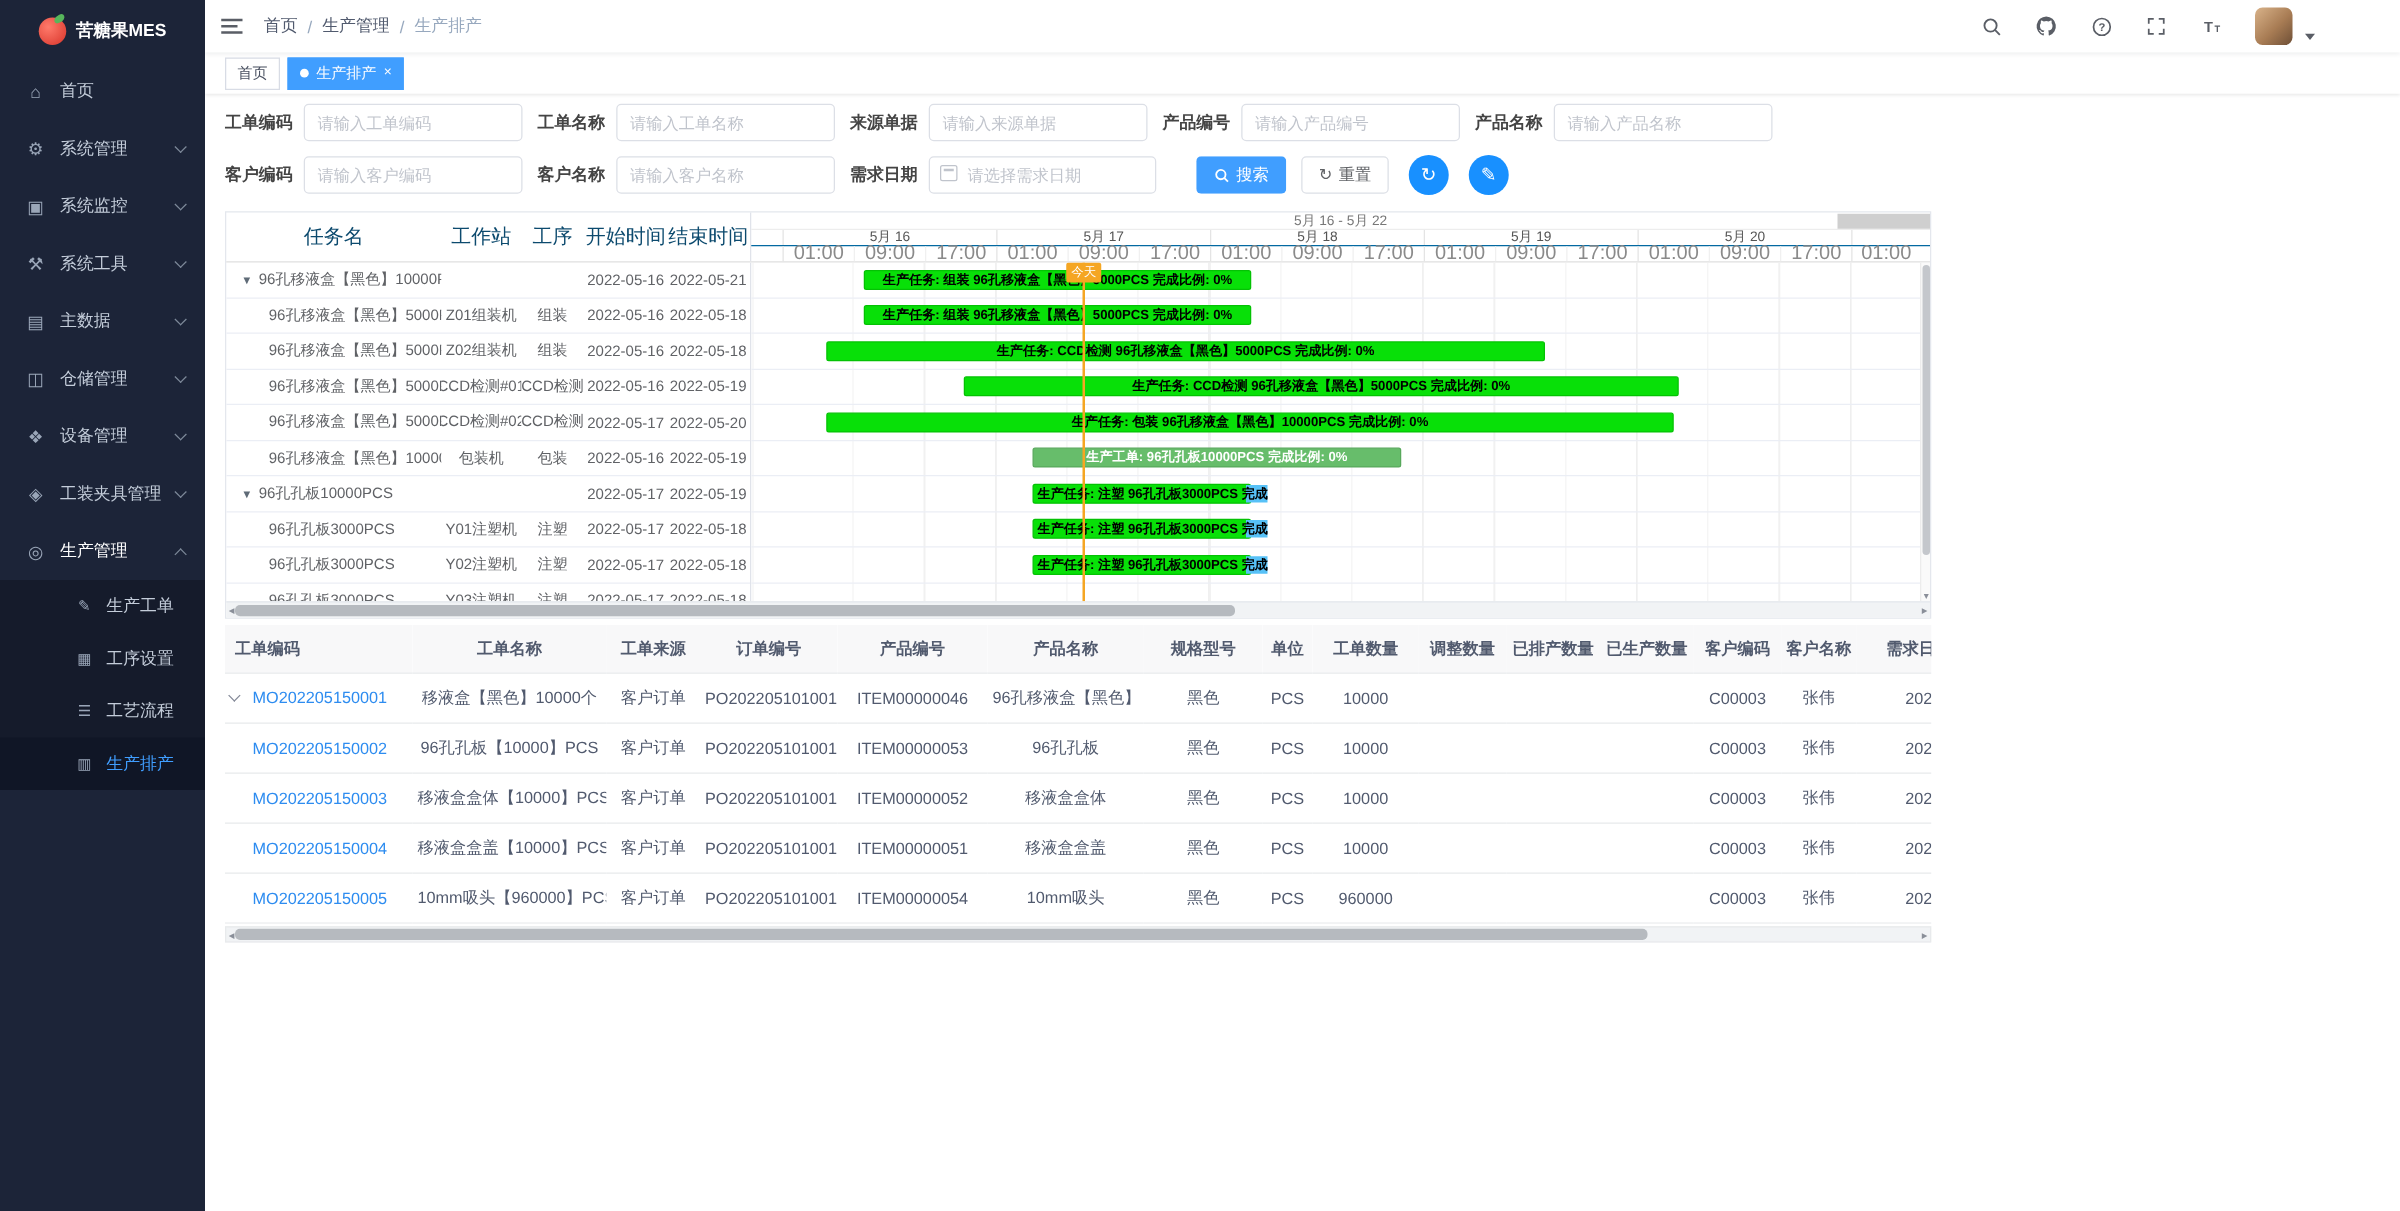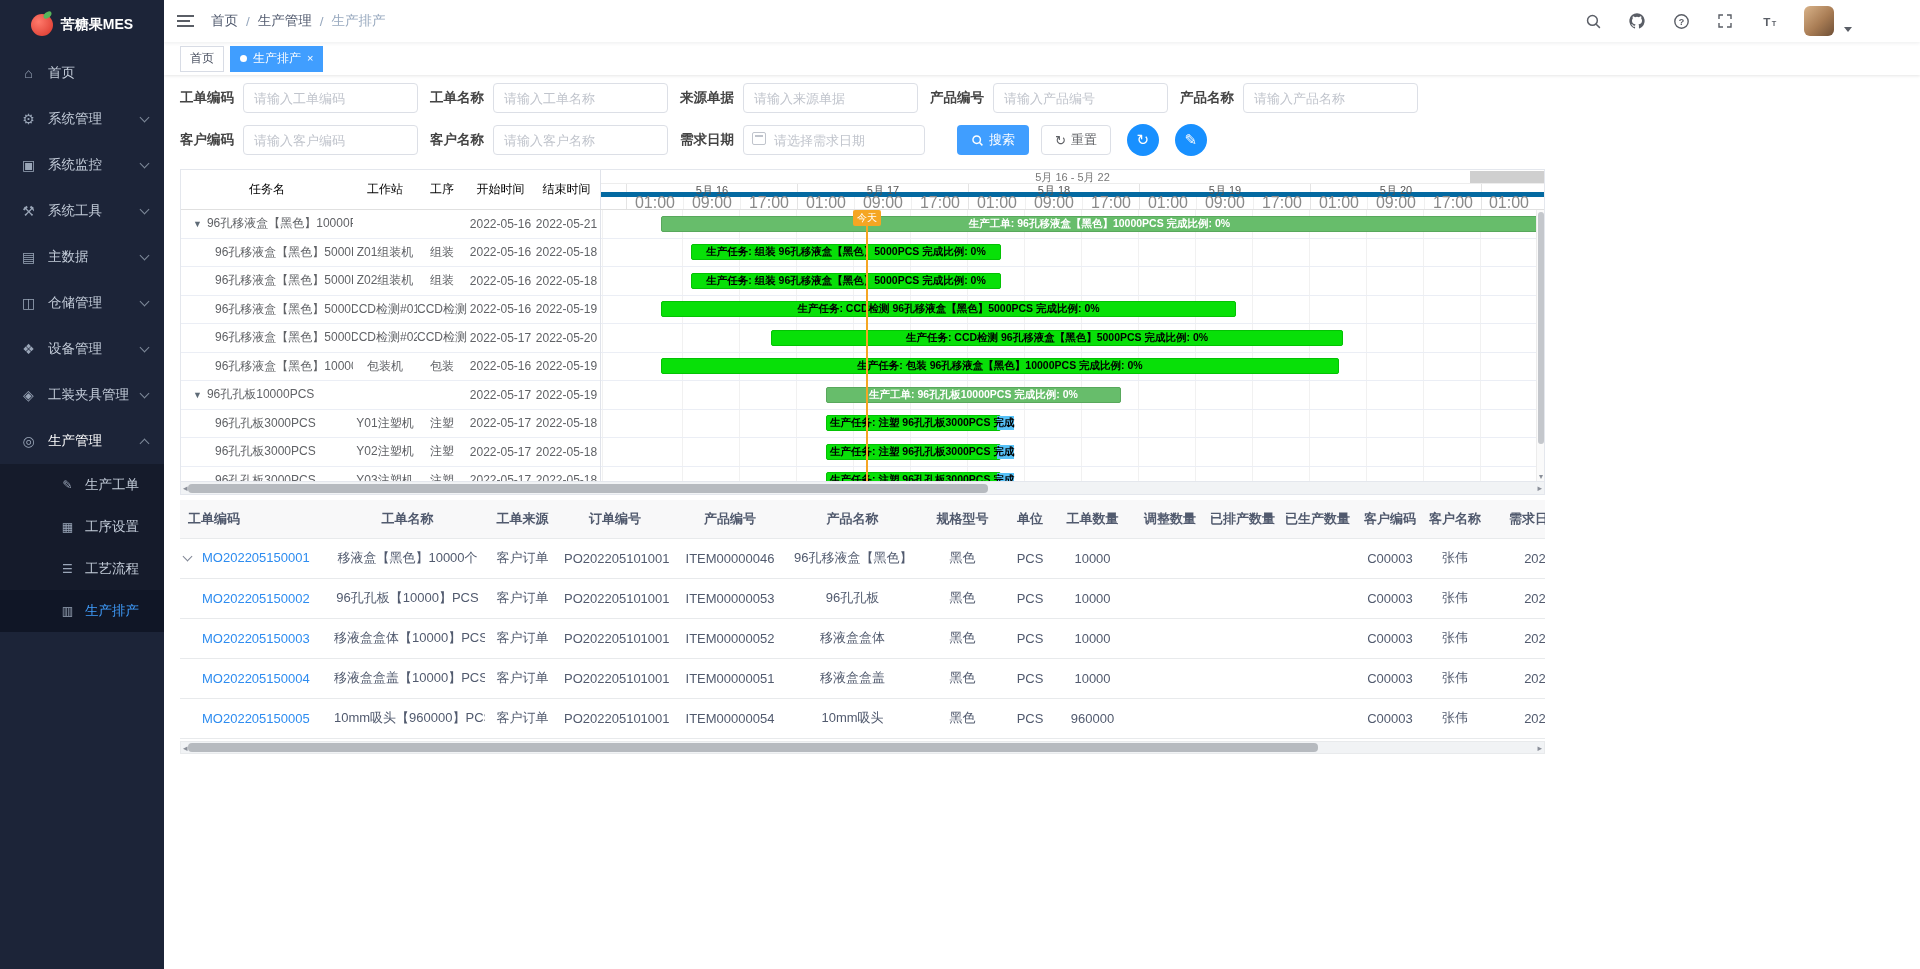--- a/index.html
+++ b/index.html
@@ -58,25 +58,25 @@
   .btn{height:30px;border-radius:4px;font-size:13px;display:inline-flex;align-items:center;gap:5px;padding:0 13px;cursor:pointer;border:1px solid transparent;font-family:inherit;}
   .btn.primary{background:#409eff;color:#fff;margin-left:20px;}
   .btn.plain{background:#fff;border-color:#dcdfe6;color:#606266;margin-left:12px;}
   .circle-btn{width:32px;height:32px;border-radius:50%;background:#1890ff;color:#fff;display:inline-flex;align-items:center;justify-content:center;font-size:15px;border:none;cursor:pointer;margin-left:16px;}
   .circle-btn:first-of-type{margin-left:24px;}
 
   
   .gantt{margin-top:14px;width:1365px;border:1px solid #e4e7ed;position:relative;background:#fff;}
   .g-head{display:flex;height:40px;border-bottom:1px solid #e0e0e0;}
   .g-grid-head{width:420px;display:flex;border-right:1px solid #e0e3ea;}
-  .gh-cell{display:flex;align-items:center;justify-content:center;font-size:12px;color:#000000;}
+  .gh-cell{display:flex;align-items:center;justify-content:center;font-size:16px;color:#0c4a6e;}
   .g-scale{flex:1;display:flex;flex-direction:column;position:relative;}
   .scale-range{height:14px;font-size:11px;color:#777;text-align:center;line-height:14px;border-bottom:1px solid #ededed;position:relative;}
   .range-gray{position:absolute;right:0;top:1px;width:74px;height:12px;background:#cfcfcf;}
-  .scale-days{height:13px;display:flex;font-size:11px;color:#555;line-height:13px;border-bottom:5px solid #0369a1;}
+  .scale-days{height:13px;display:flex;font-size:11px;color:#555;line-height:13px;border-bottom:1px solid #0369a1;}
   .d-spacer{width:25px;}
   .d-cell{width:171px;text-align:center;border-left:1px solid #e4e4e4;}
   .d-fill{flex:1;border-left:1px solid #e4e4e4;}
   .scale-hours{height:12px;display:flex;font-size:16px;color:#8a8a8a;line-height:12px;}
   .h-spacer{width:25px;}
   .h-cell{width:57px;text-align:center;border-left:1px solid #f0f0f0;}
   .h-cell.day-start{border-left-color:#e4e4e4;}
   .h-tail{width:55px;text-align:center;border-left:1px solid #e4e4e4;}
   .g-body{display:flex;height:271px;overflow:hidden;}
   .g-grid-body{width:420px;border-right:1px solid #e0e3ea;}
@@ -447,25 +447,20 @@
               <span>96孔孔板3000PCS</span>
             </div>
             <div class="g-cell c-station">Y03注塑机</div>
             <div class="g-cell c-proc">注塑</div>
             <div class="g-cell c-date">2022-05-17</div>
             <div class="g-cell c-date2">2022-05-18</div>
           </div>
         </div>
       <div class="g-tl">
         <div>
-            <div class="t-row">
-              <div class="bar project" style="left: 60px; width: 877px;">
-                <span class="bar-label">生产工单: 96孔移液盒【黑色】10000PCS 完成比例: 0%</span>
-              </div>
-            </div>
             <div class="t-row">
               <div class="bar task" style="left: 90px; width: 310px;">
                 <span class="bar-label">生产任务: 组装 96孔移液盒【黑色】5000PCS 完成比例: 0%</span>
               </div>
             </div>
             <div class="t-row">
               <div class="bar task" style="left: 90px; width: 310px;">
                 <span class="bar-label">生产任务: 组装 96孔移液盒【黑色】5000PCS 完成比例: 0%</span>
               </div>
             </div>

